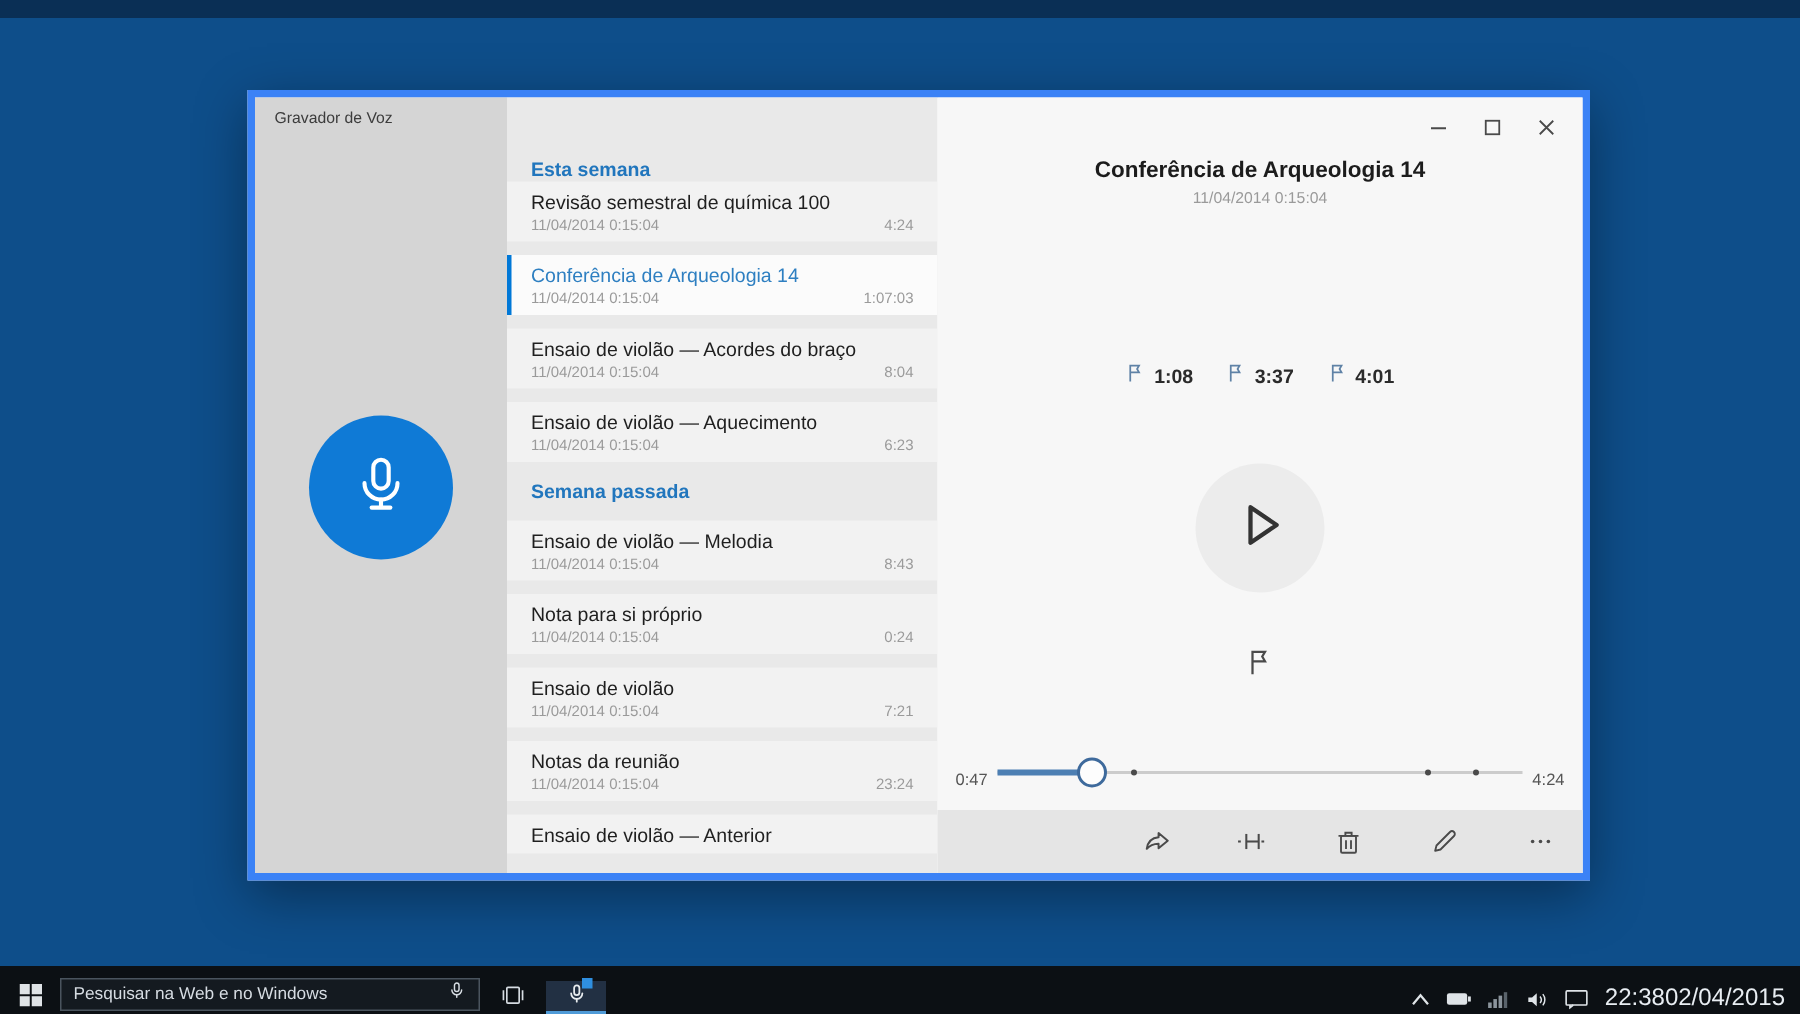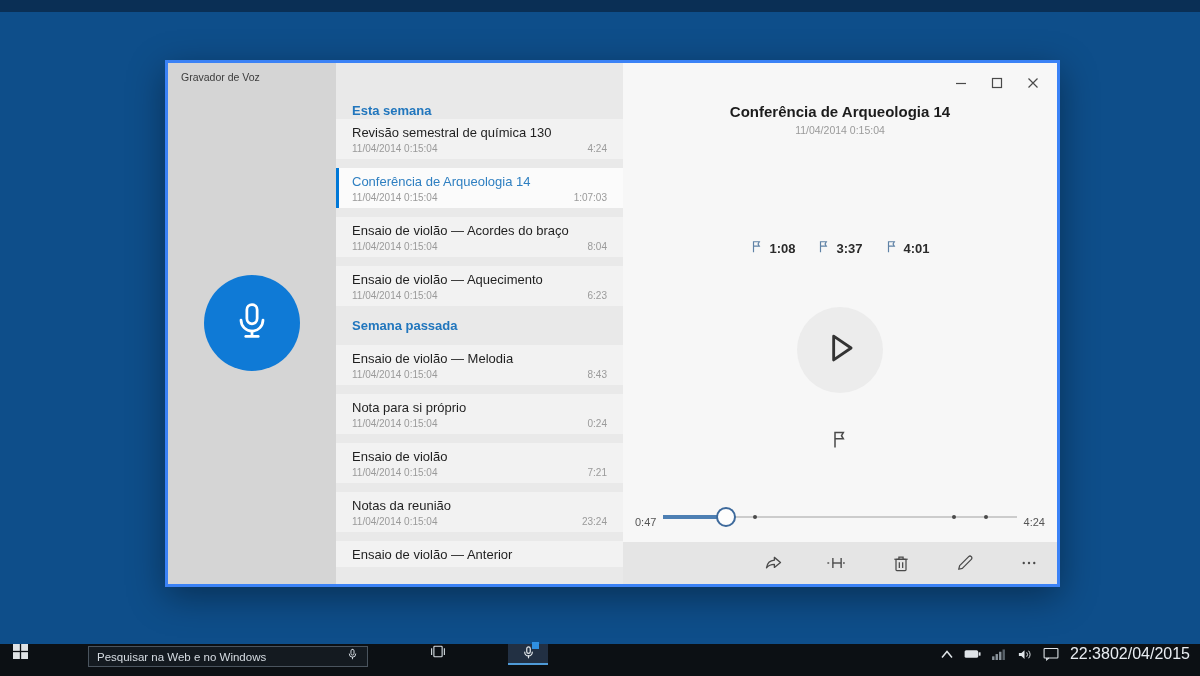--- a/index.html
+++ b/index.html
@@ -4,21 +4,21 @@
 <style>
   * { margin:0; padding:0; box-sizing:border-box; }
   html,body { width:1200px; height:676px; overflow:hidden; }
   body { font-family:"Liberation Sans", sans-serif; }
 
   .desktop { position:relative; width:1200px; height:676px; background:#0e4e8a; overflow:hidden; }
   .desktop-top-strip { position:absolute; top:0; left:0; right:0; height:12px; background:#0a2f55; }
 
   
   .window { position:absolute; left:165px; top:60px; width:895px; height:527px;
-            display:flex; background:#f6f6f6; border:3px solid #3b82f6;
+            display:flex; background:#f6f6f6; border:5px solid #3b82f6;
             box-shadow:0 10px 34px rgba(0,0,0,.38); }
 
   .panel-left { width:168px; flex:none; background:#d5d5d5; position:relative; }
   .window-title { position:absolute; top:8px; left:13px; font-size:10.5px; color:#3c3c3c; }
   .record-button { position:absolute; left:36px; top:212px; width:96px; height:96px; border-radius:50%;
                    background:#0f7ad6; display:flex; align-items:center; justify-content:center; cursor:pointer; }
 
   .panel-list { width:287px; flex:none; background:#e9e9e9; overflow:hidden; }
   .section-header { font-size:13px; font-weight:bold; color:#2176bd; padding:0 16px; }
   .section-header.first { margin-top:40px; margin-bottom:1px; }
@@ -51,21 +51,21 @@
   .slider .dot   { position:absolute; top:9px; width:4px; height:4px; border-radius:50%; background:#4a4a4a; transform:translateX(-50%); }
   .slider .thumb { position:absolute; top:1px; left:17.8%; transform:translateX(-50%); width:20px; height:20px;
                    border-radius:50%; background:#fdfdfd; border:2px solid #3e6a9c; cursor:grab; }
 
   .toolbar { position:absolute; bottom:0; left:0; right:0; height:42px; background:#e5e5e5;
              display:flex; align-items:center; justify-content:flex-end; gap:40px; padding-right:16px; }
   .tool-btn { width:24px; height:24px; display:flex; align-items:center; justify-content:center; cursor:pointer; }
 
   
   .taskbar { position:absolute; bottom:0; left:0; right:0; height:32px; background:#0c1014;
-             display:flex; align-items:flex-start; z-index:5;gap:48px; }
+             display:flex; align-items:flex-end; z-index:5; }
   .start-button { width:40px; display:flex; align-items:center; justify-content:center; cursor:pointer; }
   .search-box { margin:2px 0; width:280px; background:#141a20; border:1px solid #4a545e;
                 display:flex; align-items:center; padding:0 8px; gap:8px; cursor:text; }
   .search-text { flex:1; font-size:11.5px; color:#d6dce2; white-space:nowrap; overflow:hidden; }
   .tb-btn { width:44px; display:flex; align-items:center; justify-content:center; cursor:pointer; }
   .tb-btn.app-active { width:40px; background:#223043; box-shadow:inset 0 -2px 0 #4f9bd8; }
   .tray { margin-left:auto; display:flex; align-items:stretch; }
   .tray-btn { width:26px; display:flex; align-items:center; justify-content:center; cursor:pointer; }
   .clock { display:flex; flex-direction:row; justify-content:center; align-items:flex-end;
            padding:0 10px 0 6px; color:#e8edf2; font-size:16px; line-height:1.25; cursor:default; }
@@ -89,21 +89,21 @@
             <path d="M8.6 20.4h6.8"></path>
           </svg>
         </span>
       </div>
     </div>
 
     <div class="panel-list">
       <div class="section-header first">Esta semana</div>
 
       <div class="rec-item">
-        <div class="rec-title">Revisão semestral de química 130</div>
+        <div class="rec-title">Revisão semestral de química 100</div>
         <div class="rec-meta">
             <span>11/04/2014 0:15:04</span>
             <span>4:24</span>
           </div>
       </div>
 
       <div class="rec-item selected">
         <div class="rec-title">Conferência de Arqueologia 14</div>
         <div class="rec-meta">
             <span>11/04/2014 0:15:04</span>

